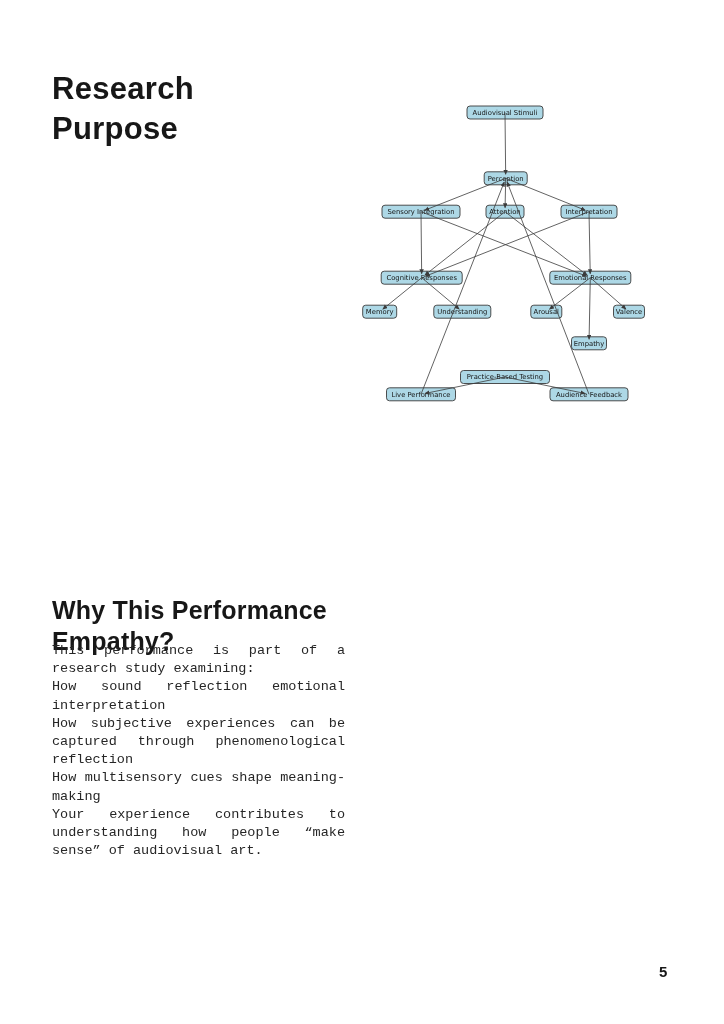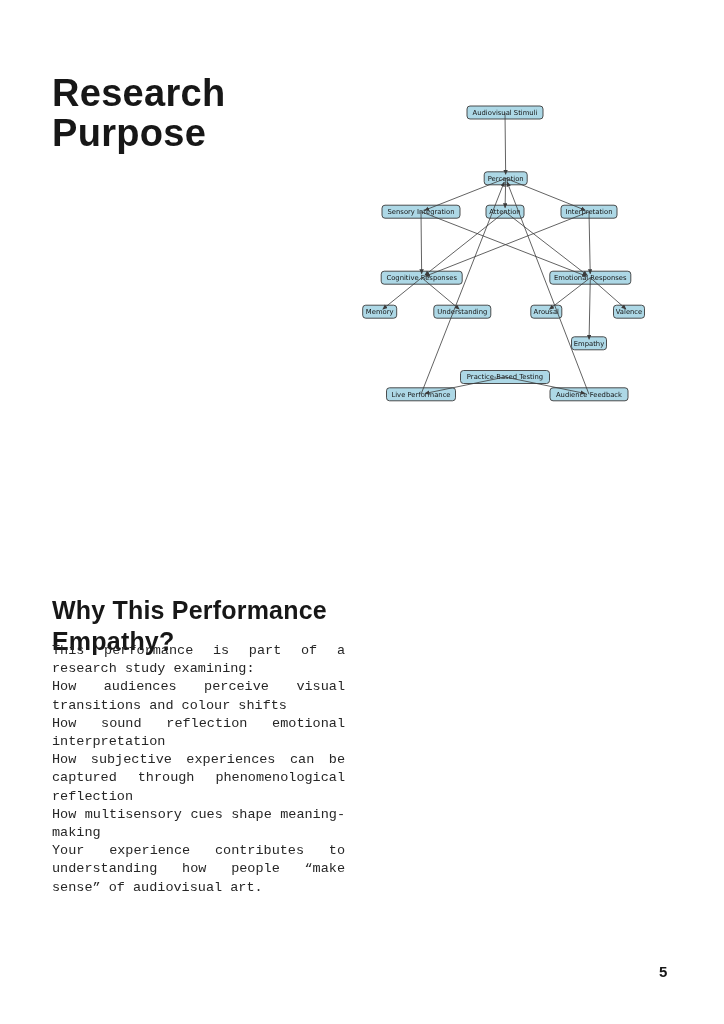--- a/index.html
+++ b/index.html
@@ -9,21 +9,21 @@
     height: 1024px;
     background: #ffffff;
     font-family: "Liberation Sans", sans-serif;
     overflow: hidden;
   }
   .title {
     position: absolute;
     left: 52px;
     top: 48px;
     width: 232px;
-    font-size: 38px;
+    font-size: 31px;
     font-weight: 700;
     line-height: 40px;
     letter-spacing: 0.3px;
     color: #171717;
   }
   .heading2 {
     position: absolute;
     left: 52px;
     top: 574px;
     width: 278px;
@@ -156,21 +156,20 @@
       <line x1="505" y1="377" x2="424.9177739764407" y2="393.4931251215188" stroke="#3b3b3b" stroke-width="0.8" marker-end="url(#arrowhead)"></line>
       <line x1="505" y1="377" x2="585.0822260235593" y2="393.4931251215188" stroke="#3b3b3b" stroke-width="0.8" marker-end="url(#arrowhead)"></line>
       <line x1="421" y1="394.3" x2="504.2397377818944" y2="182.02392726222914" stroke="#3b3b3b" stroke-width="0.8" marker-end="url(#arrowhead)"></line>
       <line x1="589" y1="394.3" x2="507.1392734058096" y2="182.03208950366002" stroke="#3b3b3b" stroke-width="0.8" marker-end="url(#arrowhead)"></line>
     </svg>
 
   <h2 class="heading2">Why This Performance Empathy?</h2>
 
   <div class="body-text">
       <p>This performance is part of a research study examining:</p>
-      <p>How audiences perceive visual transitions and colour shifts</p>
       <p>How sound reflection emotional interpretation</p>
       <p>How subjective experiences can be captured through phenomenological reflection</p>
       <p>How multisensory cues shape meaning-making</p>
       <p>Your experience contributes to understanding how people “make sense” of audiovisual art.</p>
     </div>
 
   <div class="page-num">5</div>
 
 </div>
 

